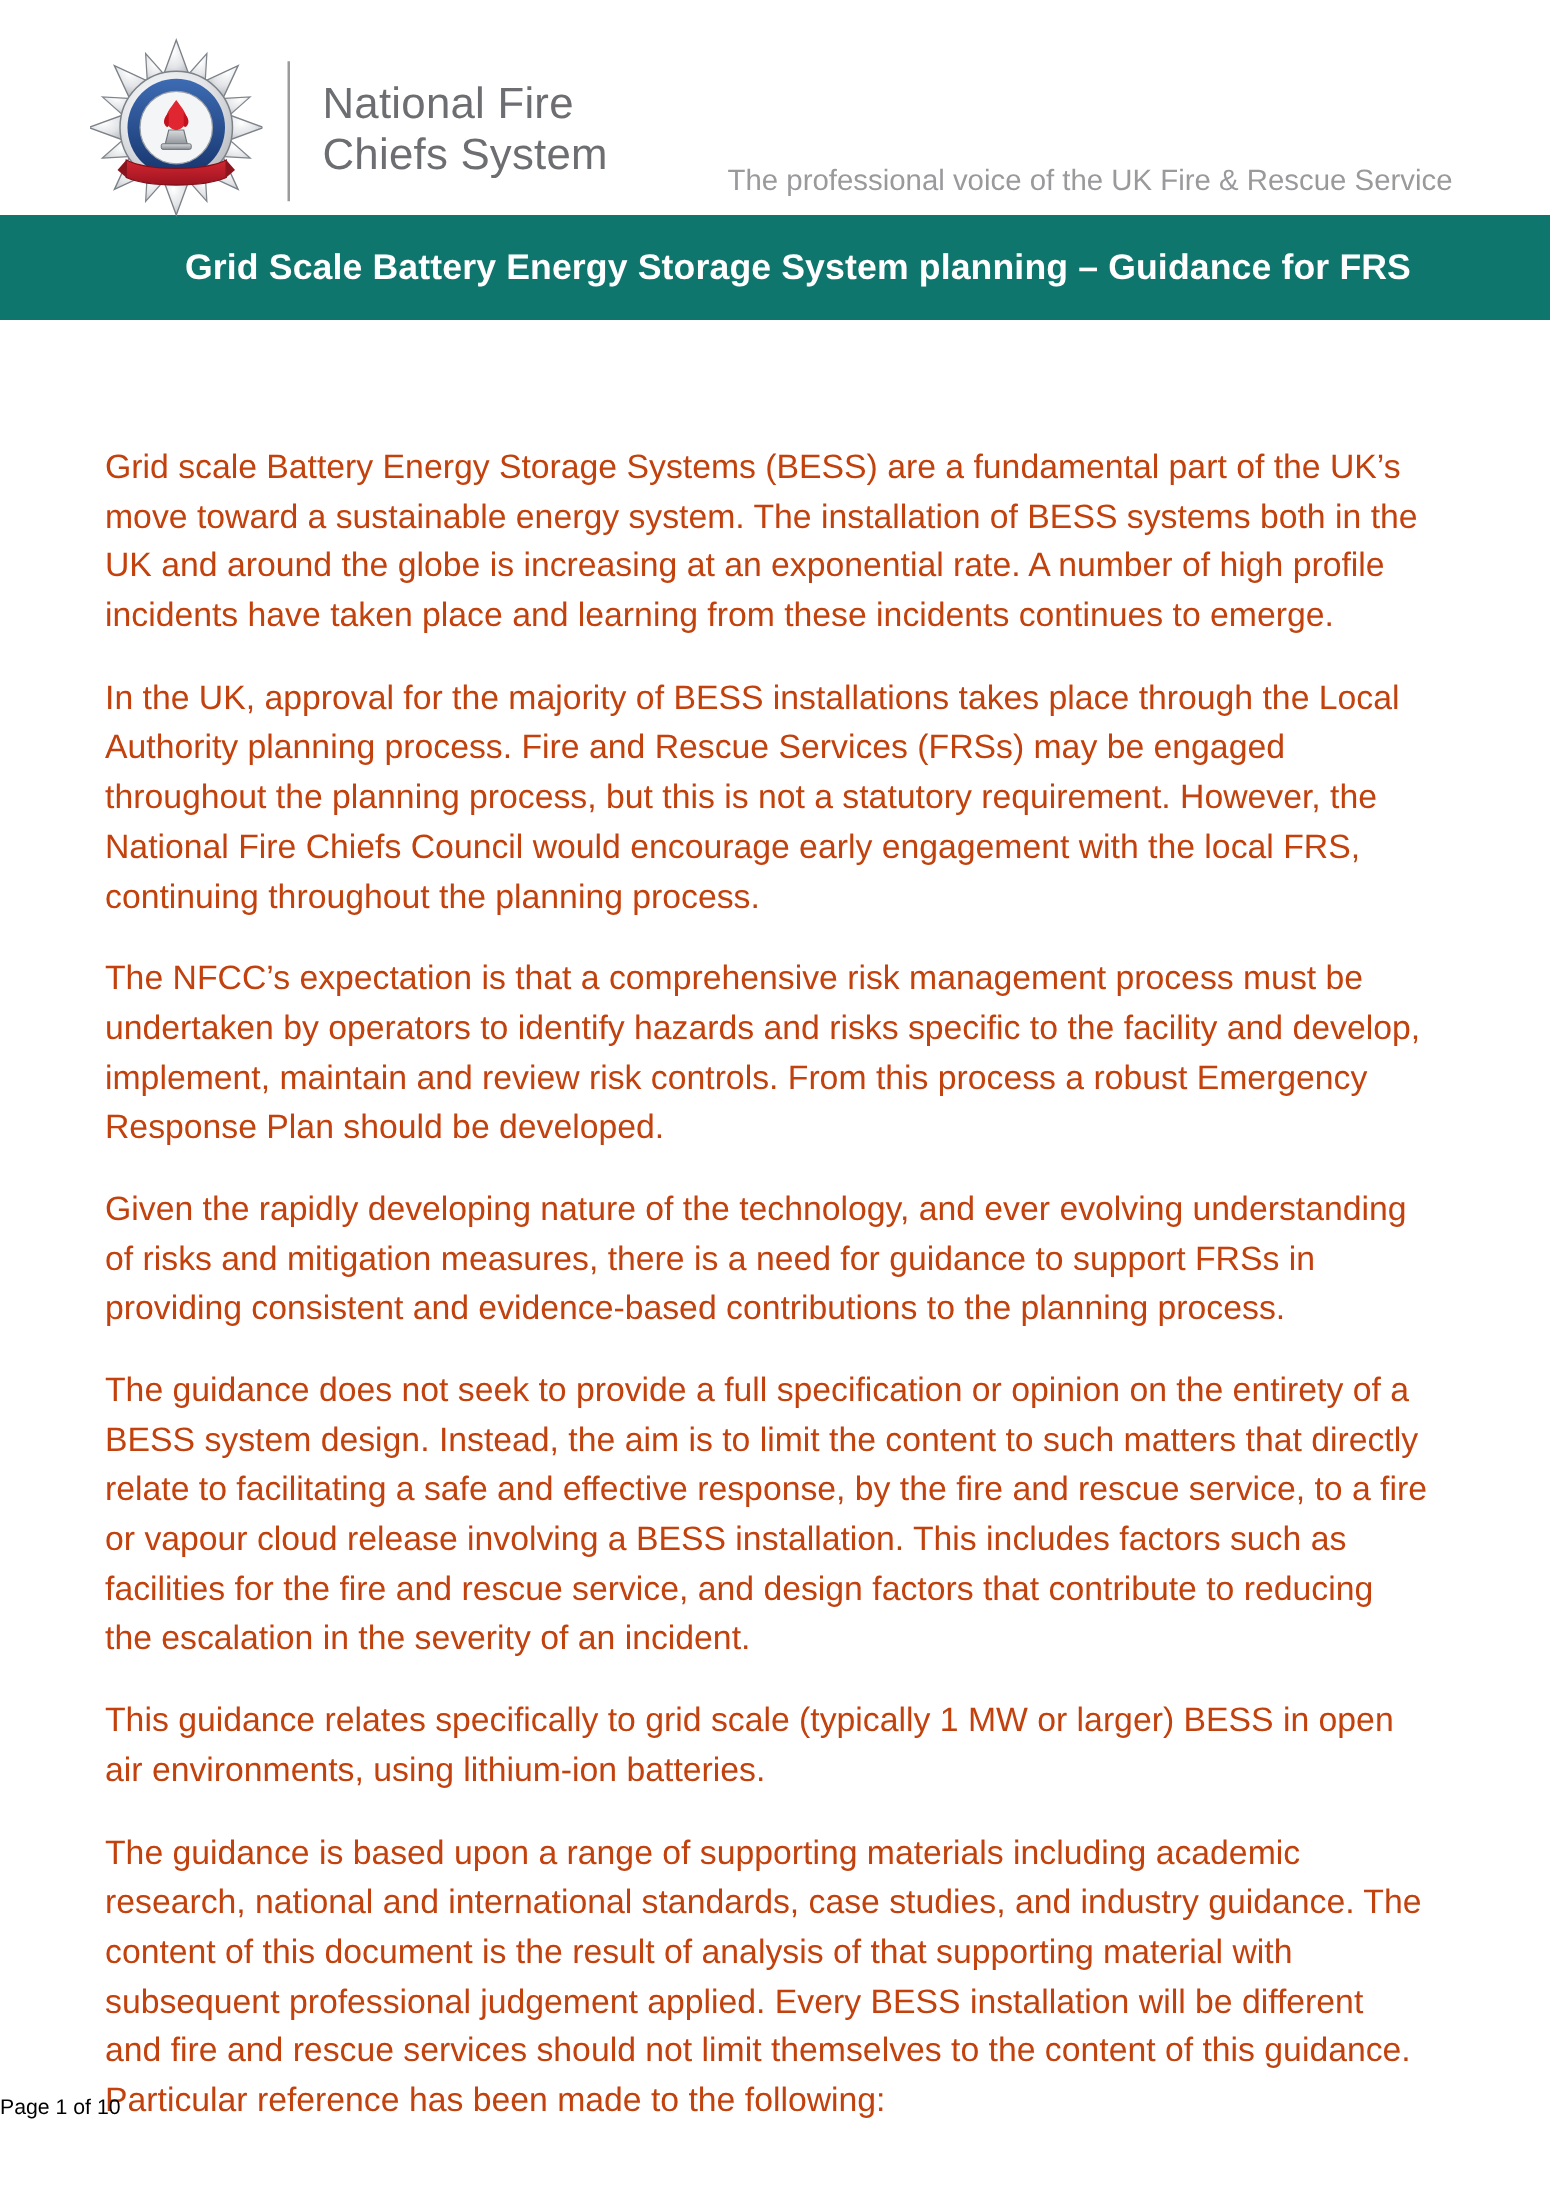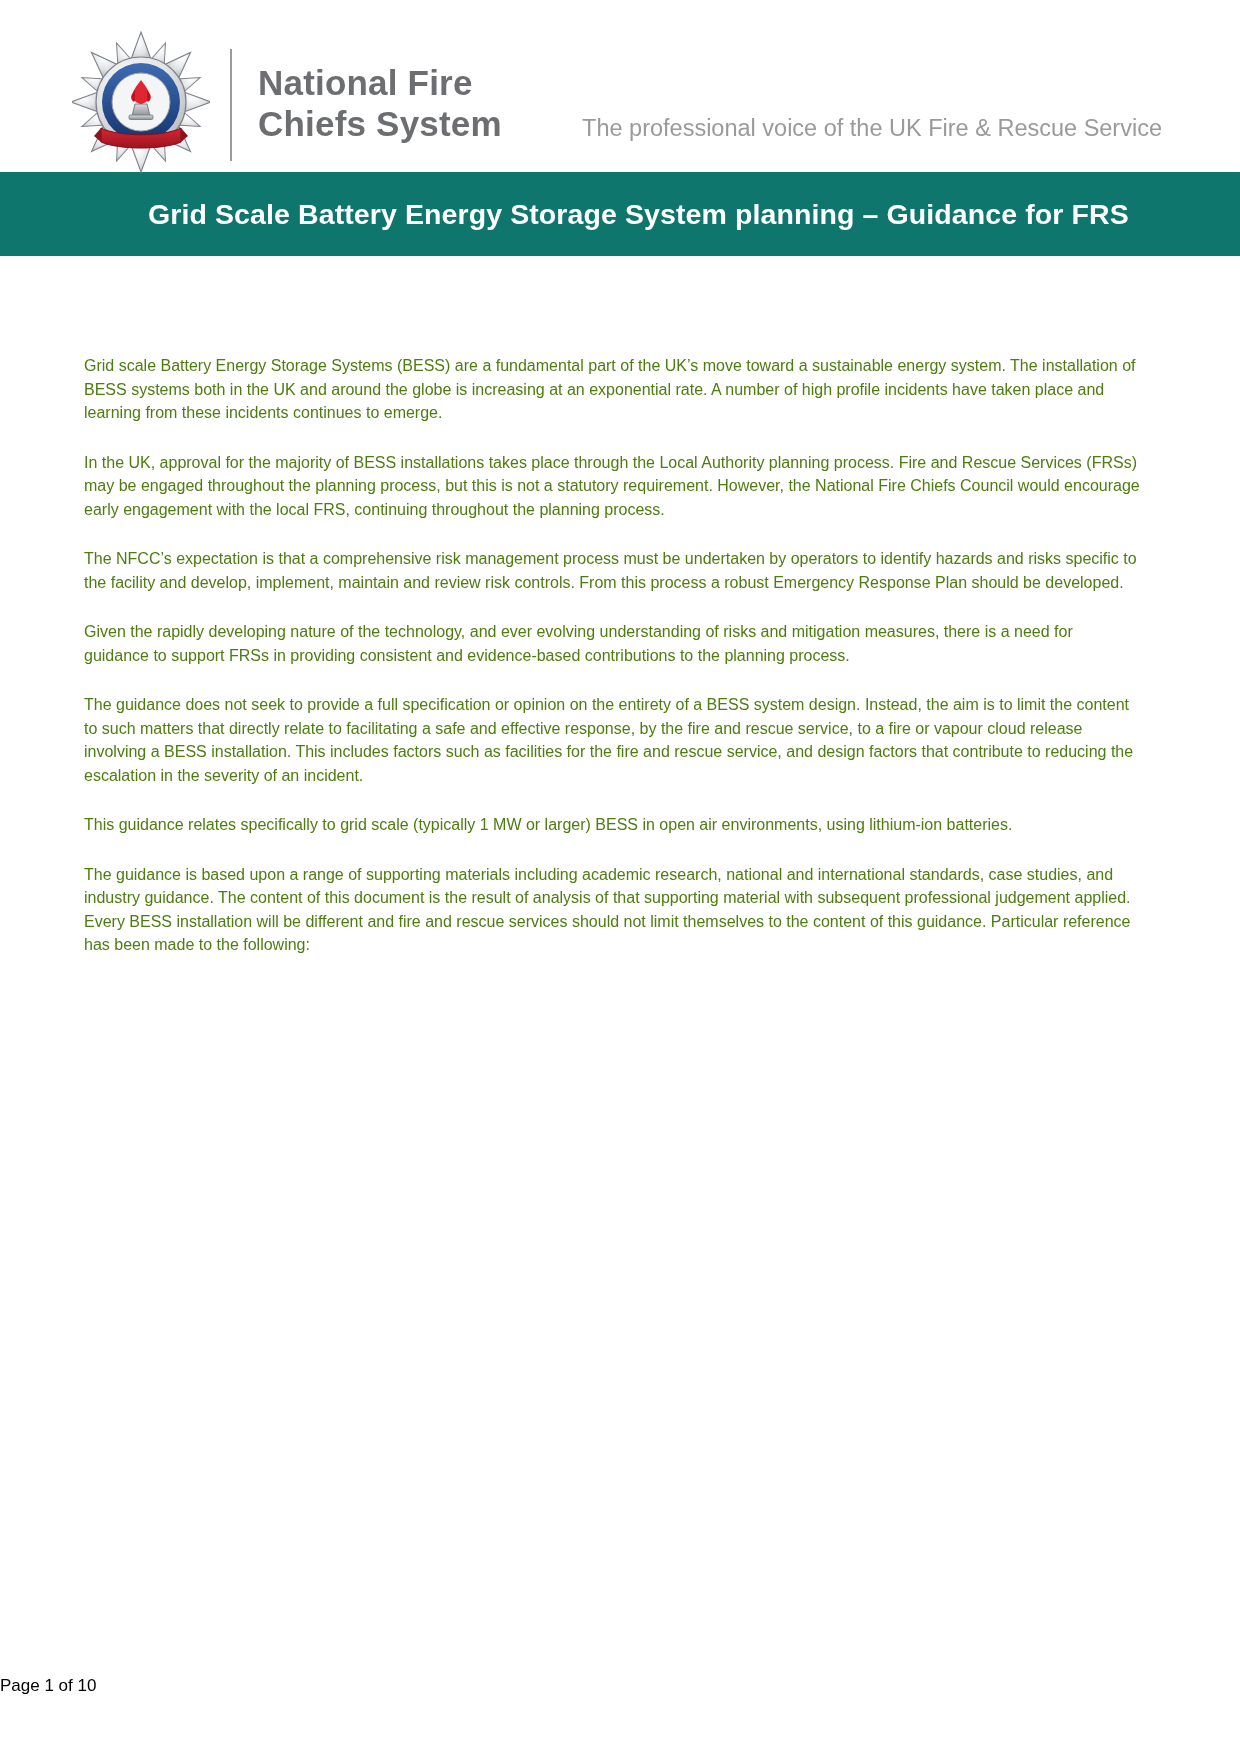--- a/index.html
+++ b/index.html
@@ -59,31 +59,30 @@
     font-weight: bold;
     color: #c8102e;
     letter-spacing: 0.5px;
     line-height: 1.03;
   }
   .logo-line2, .logo-line3 {
     font-size: 35px;
     color: #6d6e71;
     line-height: 1.18;
     letter-spacing: 0.2px;
-    font-weight: bold;
   }
 
   .tagline {
     flex: 1 1 auto;
     text-align: right;
     padding-right: 78px;
     font-size: 23.5px;
     color: #9a9a9d;
     align-self: flex-end;
-    padding-bottom: 30px;
+    padding-bottom: 14px;
     white-space: nowrap;
   }
 
   
   .title-band {
     width: 100%;
     background: #0f766e;
     height: 84px;
     display: flex;
     align-items: center;
@@ -97,24 +96,24 @@
     letter-spacing: 0.1px;
     white-space: nowrap;
   }
 
   
   .content {
     padding: 98px 98px 0 84px;
     box-sizing: border-box;
   }
   .content p {
-    font-size: 16px;
+    font-size: 27px;
     line-height: 1.47;
     margin: 0 0 26px 0;
-    color: #4d7c0f;
+    color: #c2410c;
     text-align: left;
   }
   .content p:last-child { margin-bottom: 0; }
 
   
   .footer {
     position: absolute;
     left: 0;
     right: 0;
     bottom: 58px;

